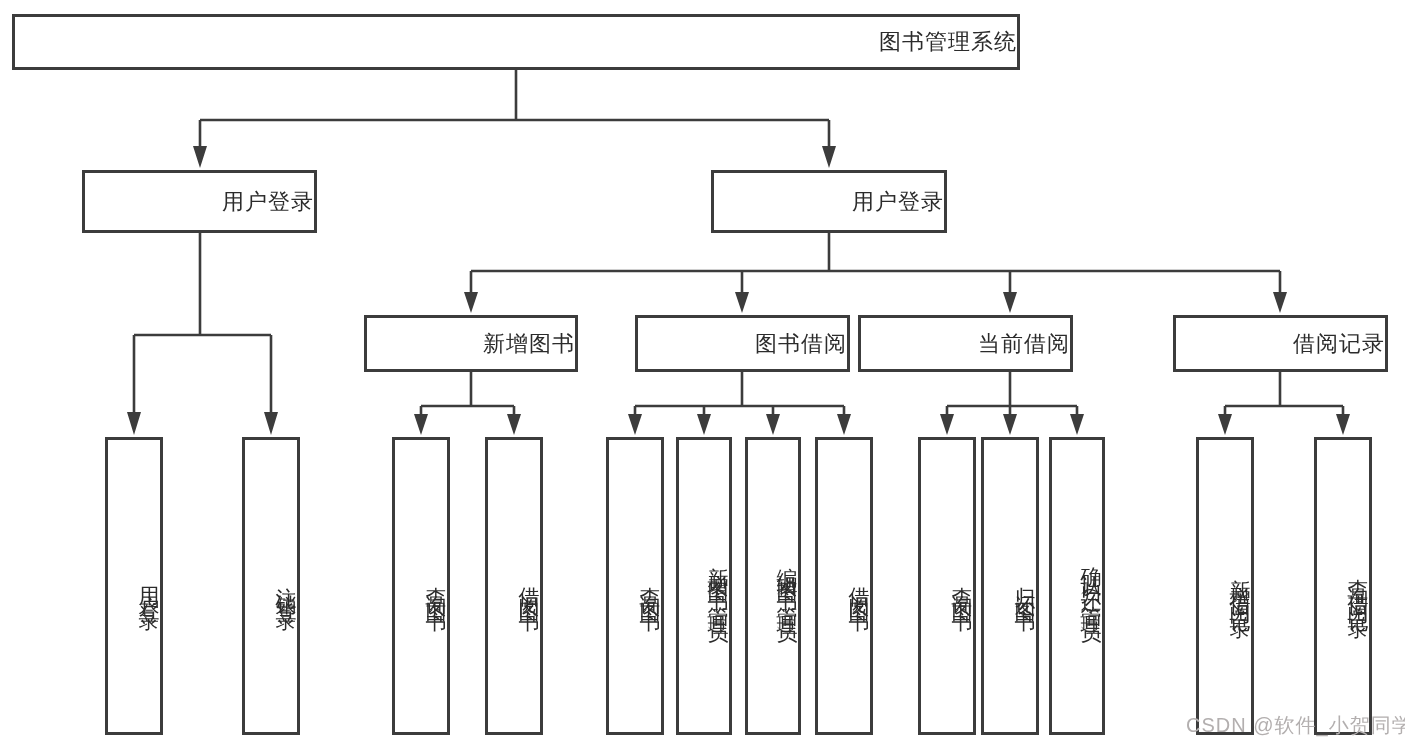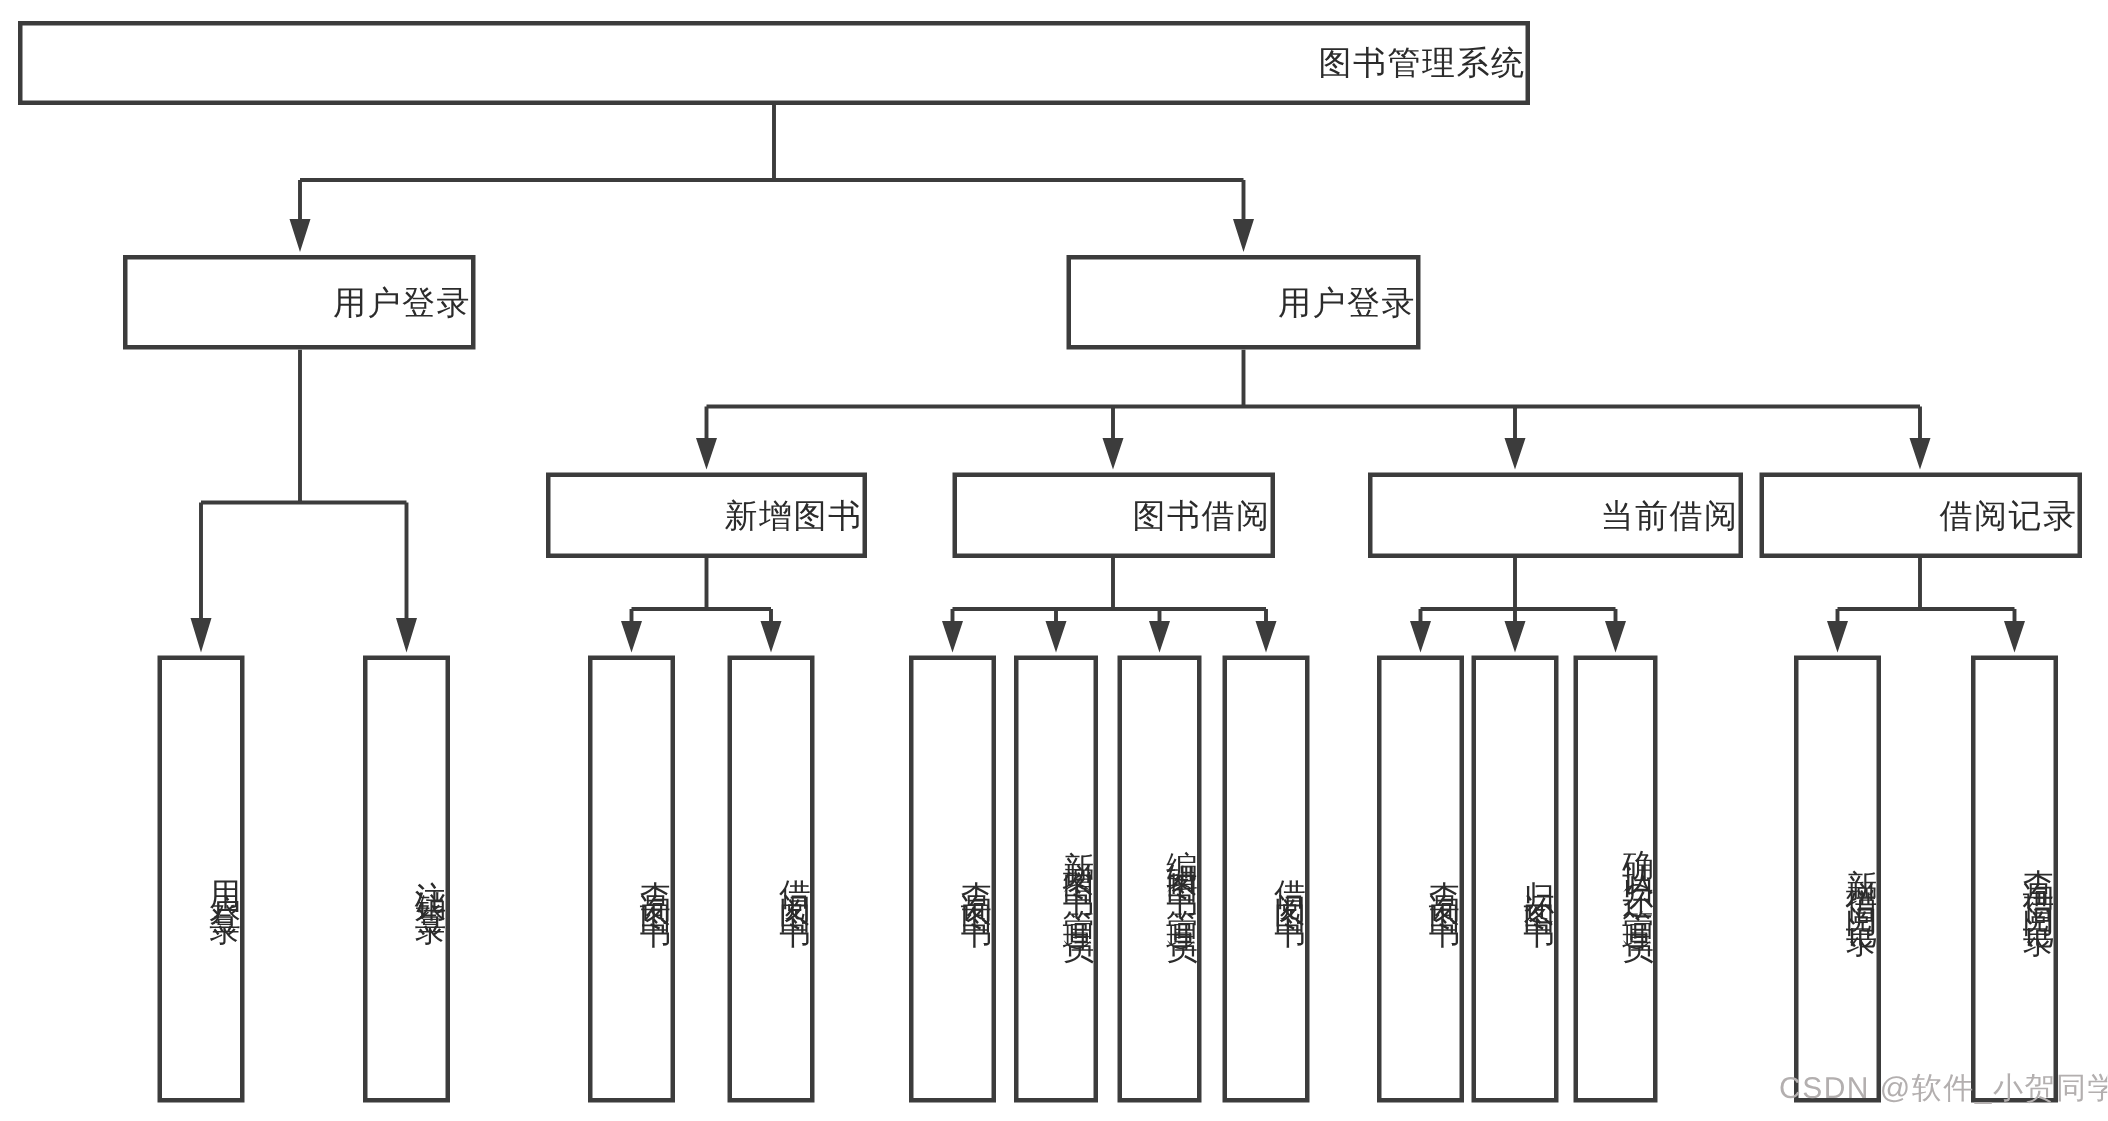--- a/index.html
+++ b/index.html
@@ -87,21 +87,21 @@
   <div class="node" style="left:711px;top:170px;width:236px;height:63px;">
     <span class="lbl">用户登录</span>
   </div>
 
   <div class="node" style="left:364px;top:315px;width:214px;height:57px;">
     <span class="lbl">新增图书</span>
   </div>
   <div class="node" style="left:635px;top:315px;width:215px;height:57px;padding-left:20px;">
     <span class="lbl">图书借阅</span>
   </div>
-  <div class="node" style="left:912px;top:315px;width:250px;height:57px;">
+  <div class="node" style="left:858px;top:315px;width:215px;height:57px;">
     <span class="lbl">当前借阅</span>
   </div>
   <div class="node" style="left:1173px;top:315px;width:215px;height:57px;">
     <span class="lbl">借阅记录</span>
   </div>
 
   <div class="node" style="left:105px;top:437px;width:58px;height:298px;">
     <span class="vlbl">用户登录</span>
   </div>
   <div class="node" style="left:242px;top:437px;width:58px;height:298px;">

